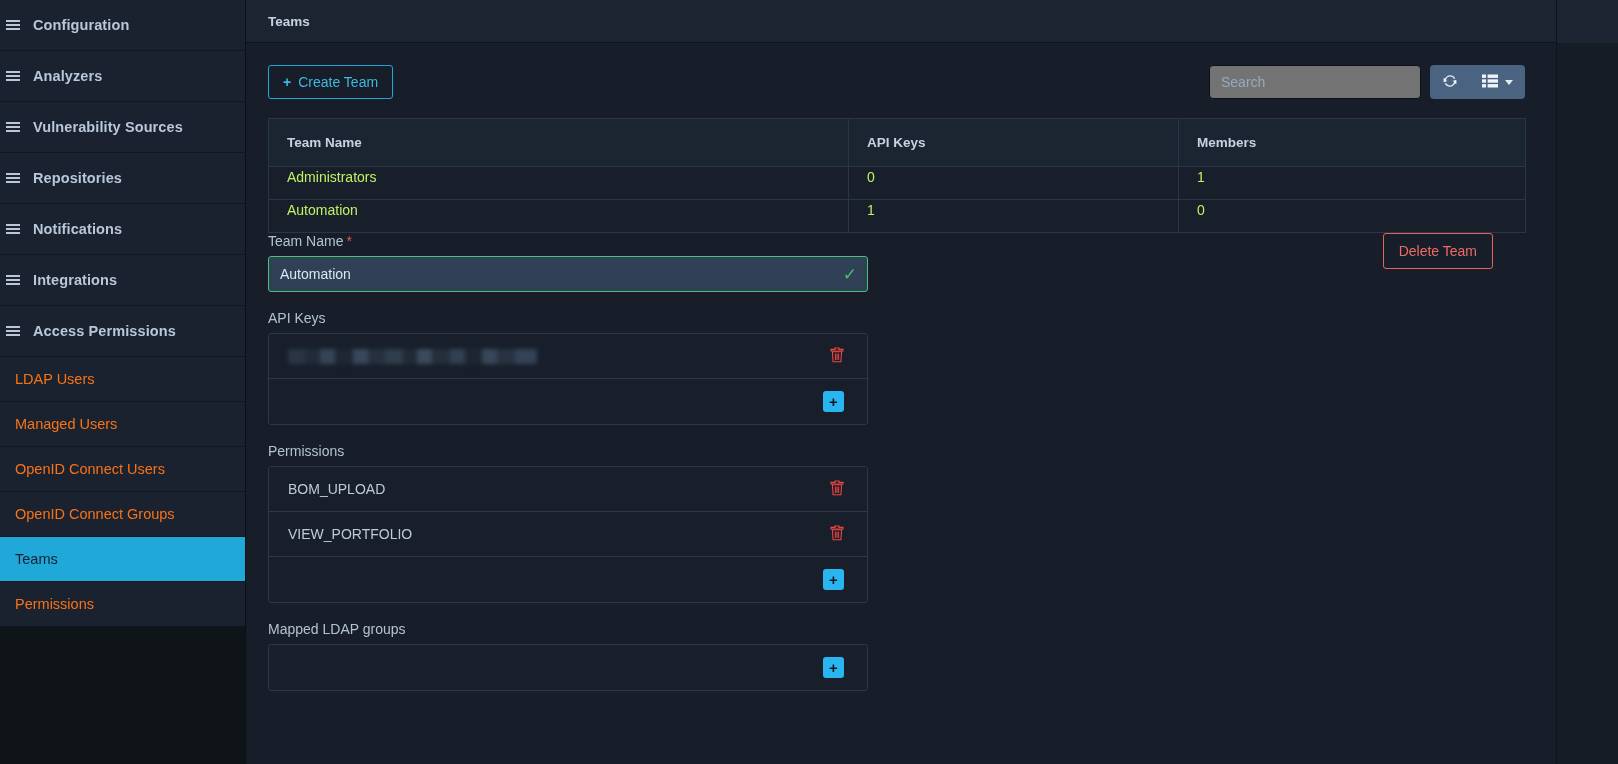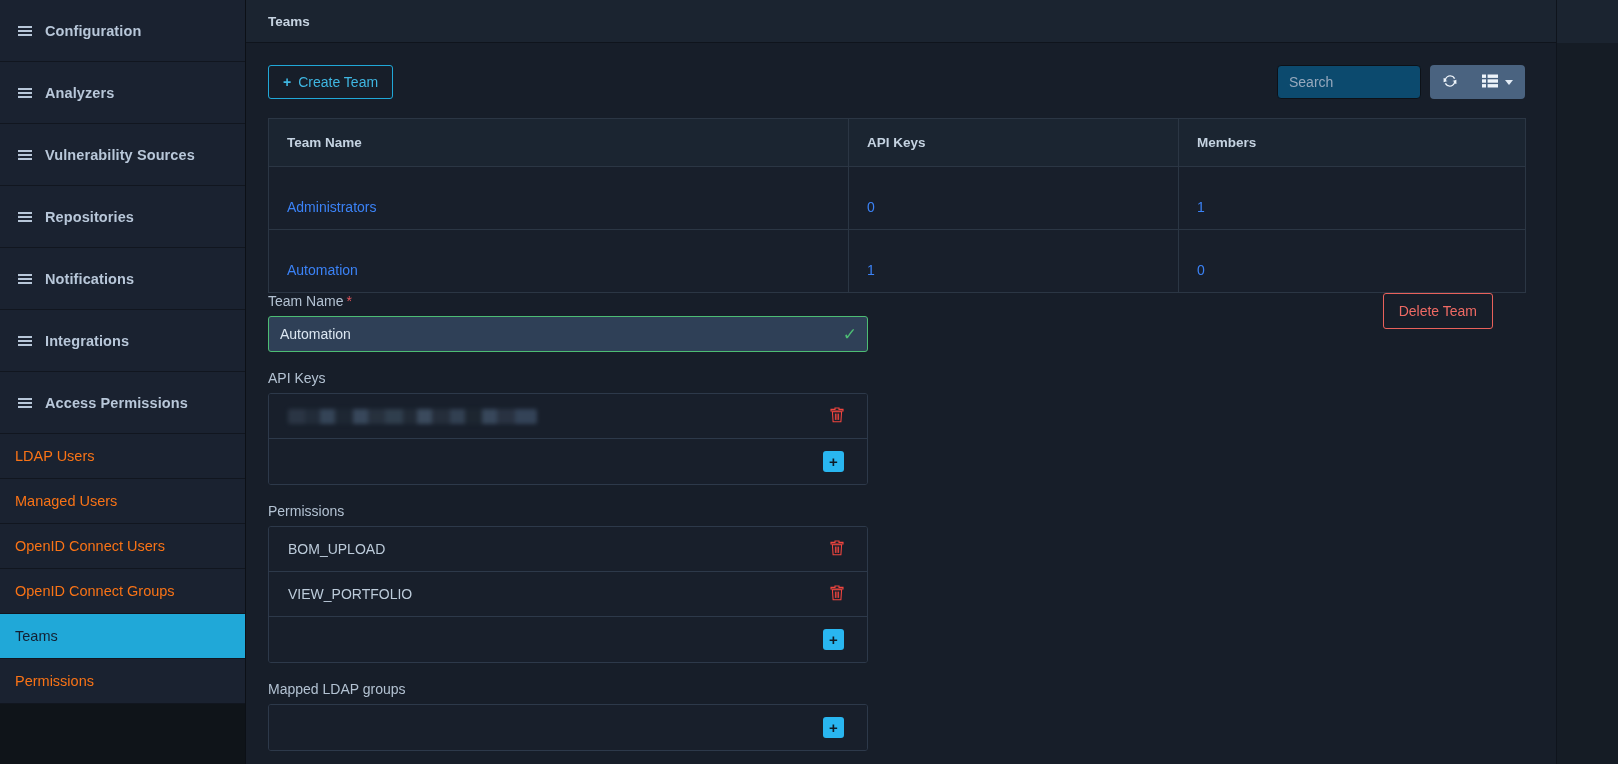--- a/index.html
+++ b/index.html
@@ -25,22 +25,22 @@
     min-width: 245px;
     height: 764px;
     background: #0f1419;
     overflow: hidden;
     position: relative;
   }
 
   .nav-header {
     display: flex;
     align-items: center;
-    height: 62px;
-    padding: 0 14px 0 18px;
+    height: 51px;
+    padding: 0 14px 0 6px;
     color: #b8c7d9;
     font-size: 14.5px;
     font-weight: bold;
     cursor: pointer;
     background: #1a2230;
     border-bottom: 1px solid #11161f;
     letter-spacing: 0.1px;
   }
 
   .nav-header .burger {
@@ -151,23 +151,23 @@
     line-height: 1;
   }
 
   .toolbar-right {
     display: flex;
     align-items: center;
     gap: 9px;
   }
 
   .search-input {
-    width: 144px;
+    width: 212px;
     height: 34px;
-    background: #0c4a6e;
+    background: #737373;
     border: 1px solid #0d1117;
     border-radius: 4px;
     color: #d6e2ee;
     padding: 0 11px;
     font-size: 14px;
     font-family: "Liberation Sans", sans-serif;
     outline: none;
   }
   .search-input::placeholder { color: #97a9bd; }
 
@@ -211,22 +211,22 @@
     text-align: left;
     font-size: 13.5px;
     font-weight: bold;
     color: #c5d3e1;
     padding: 16px 0 16px 18px;
     border: 1px solid #2b3644;
     background: #1b2531;
   }
   table.teams td {
     font-size: 14px;
-    color: #3b82f6;
-    padding: 32px 0 14px 18px;
+    color: #bef264;
+    padding: 2px 0 14px 18px;
     border: 1px solid #2b3644;
     background: #181f2b;
   }
   .col-name { width: 580px; }
   .col-keys { width: 330px; }
   .col-members { width: 347px; }
 
   
   .detail {
     position: relative;

